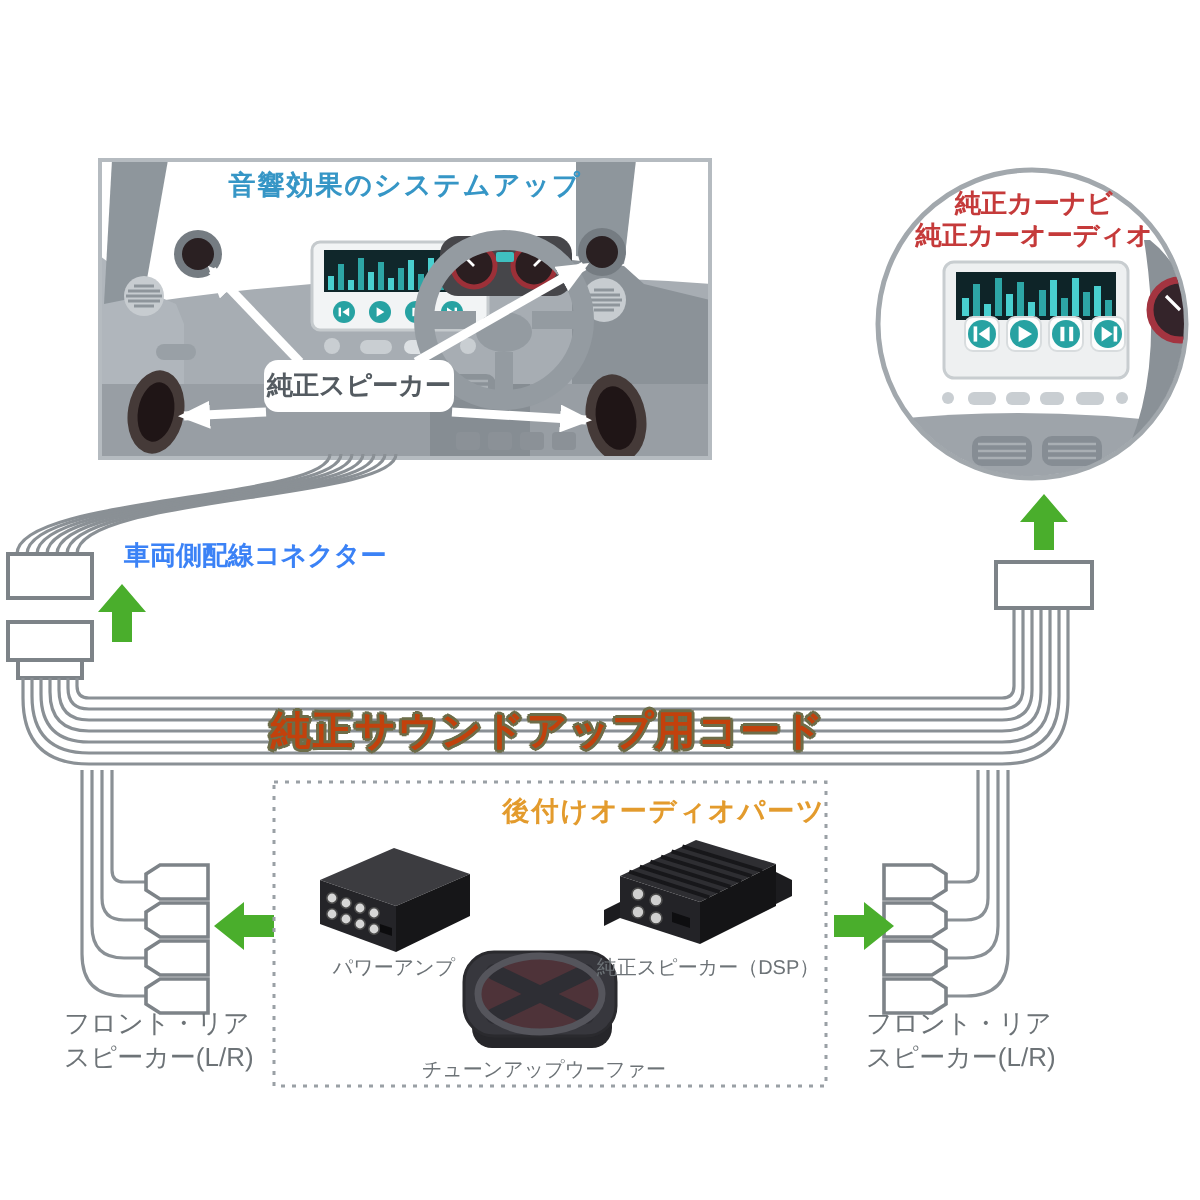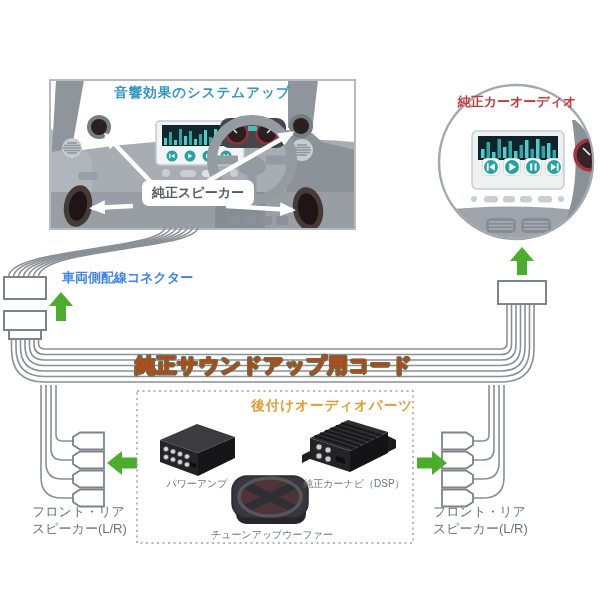--- a/index.html
+++ b/index.html
@@ -2,21 +2,21 @@
 <html><head>
 <meta charset="utf-8">
 <style>
   html,body{margin:0;padding:0;background:#fff;}
   .stage{position:relative;width:600px;height:600px;background:#fff;overflow:hidden;
          font-family:"Liberation Sans","DejaVu Sans",sans-serif;border-radius:24px;}
   .stage svg{position:absolute;left:0;top:0;}
   .lbl{position:absolute;white-space:nowrap;}
   .car-title{left:50px;top:84px;width:305px;text-align:center;color:#3696c6;
              font-size:13.5px;font-weight:bold;letter-spacing:1px;}
-  .oem-speaker{left:142px;top:180px;width:112px;height:26px;background:#fff;border-radius:7px;
+  .oem-speaker{left:132px;top:180px;width:95px;height:26px;background:#fff;border-radius:7px;
                display:flex;align-items:center;justify-content:center;color:#545b61;
                font-size:13px;font-weight:bold;}
   .inset-label{left:437px;top:94px;width:160px;text-align:center;color:#c53a3a;
                font-size:13px;font-weight:bold;line-height:16px;}
   .conn-label{left:62px;top:269px;color:#3b82f6;font-size:13px;font-weight:bold;}
   .banner{left:128px;top:352px;width:292px;text-align:center;font-size:20px;font-weight:bold;
           letter-spacing:1px;color:#c2410c;
           text-shadow:1.5px 0 #6d6d49,-1.5px 0 #6d6d49,0 1.5px #6d6d49,0 -1.5px #6d6d49,
           1.1px 1.1px #6d6d49,-1.1px 1.1px #6d6d49,1.1px -1.1px #6d6d49,-1.1px -1.1px #6d6d49;}
   .box-title{left:137px;top:397px;width:276px;text-align:right;color:#e39b2d;
@@ -340,31 +340,32 @@
       </g>
     </g>
   </g>
 </svg>
 
 <div class="lbl car-title">音響効果のシステムアップ</div>
 
 <div class="lbl oem-speaker">純正スピーカー</div>
 
 <div class="lbl inset-label">
+  <div>純正カーナビ</div>
   <div>純正カーオーディオ</div>
 </div>
 
 <div class="lbl conn-label">車両側配線コネクター</div>
 
 <div class="lbl banner">純正サウンドアップ用コード</div>
 
 <div class="lbl box-title">後付けオーディオパーツ</div>
 
 <div class="lbl part-label amp-label">パワーアンプ</div>
-<div class="lbl part-label dsp-label">純正カーナビ（DSP）</div>
+<div class="lbl part-label dsp-label">純正スピーカー（DSP）</div>
 <div class="lbl part-label woofer-label">チューンアップウーファー</div>
 
 <div class="lbl spk-label spk-left">
   <div>フロント・リア</div>
   <div>スピーカー(L/R)</div>
 </div>
 <div class="lbl spk-label spk-right">
   <div>フロント・リア</div>
   <div>スピーカー(L/R)</div>
 </div>

